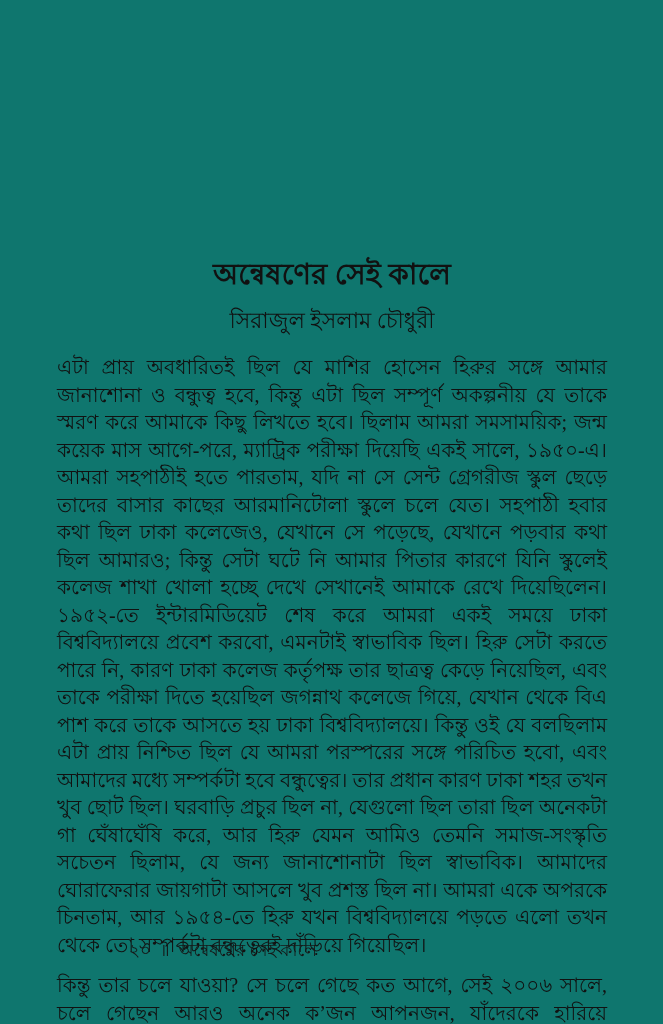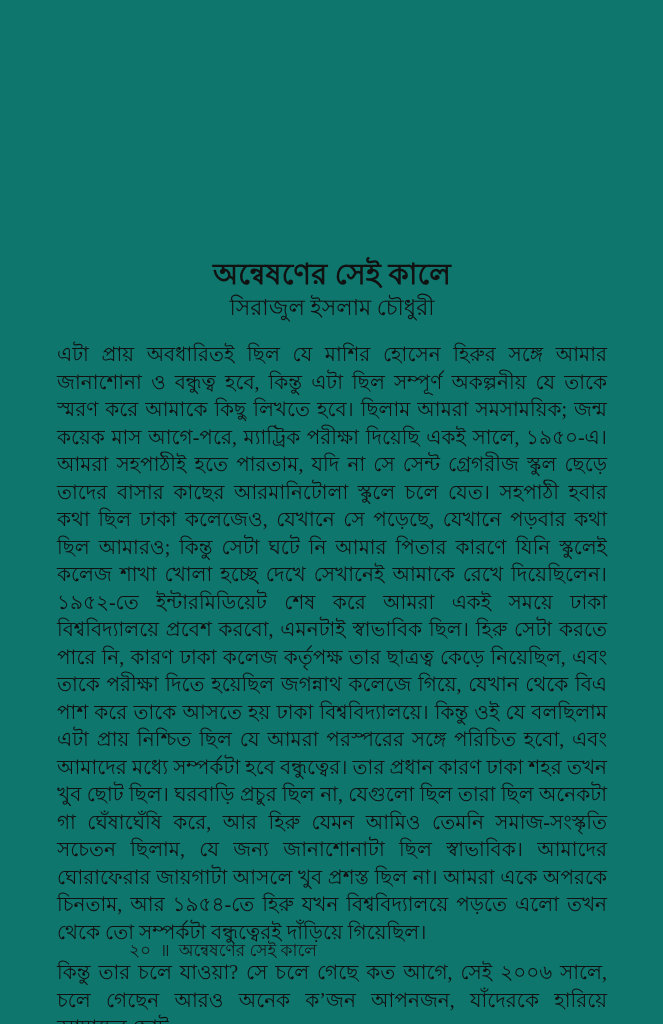--- a/index.html
+++ b/index.html
@@ -30,21 +30,21 @@
     text-align: center;
   }
   .chapter-title {
     margin: 0;
     font-size: 29px;
     line-height: 36px;
     font-weight: 600;
     letter-spacing: 0.2px;
   }
   .chapter-author {
-    margin: 1px 0 0 0;
+    margin: 14px 0 0 0;
     font-size: 22px;
     line-height: 30px;
     font-weight: 500;
   }
   article.chapter-body {
     margin-top: 18px;
   }
   article.chapter-body p {
     margin: 0 0 13px 0;
     font-size: 20px;

